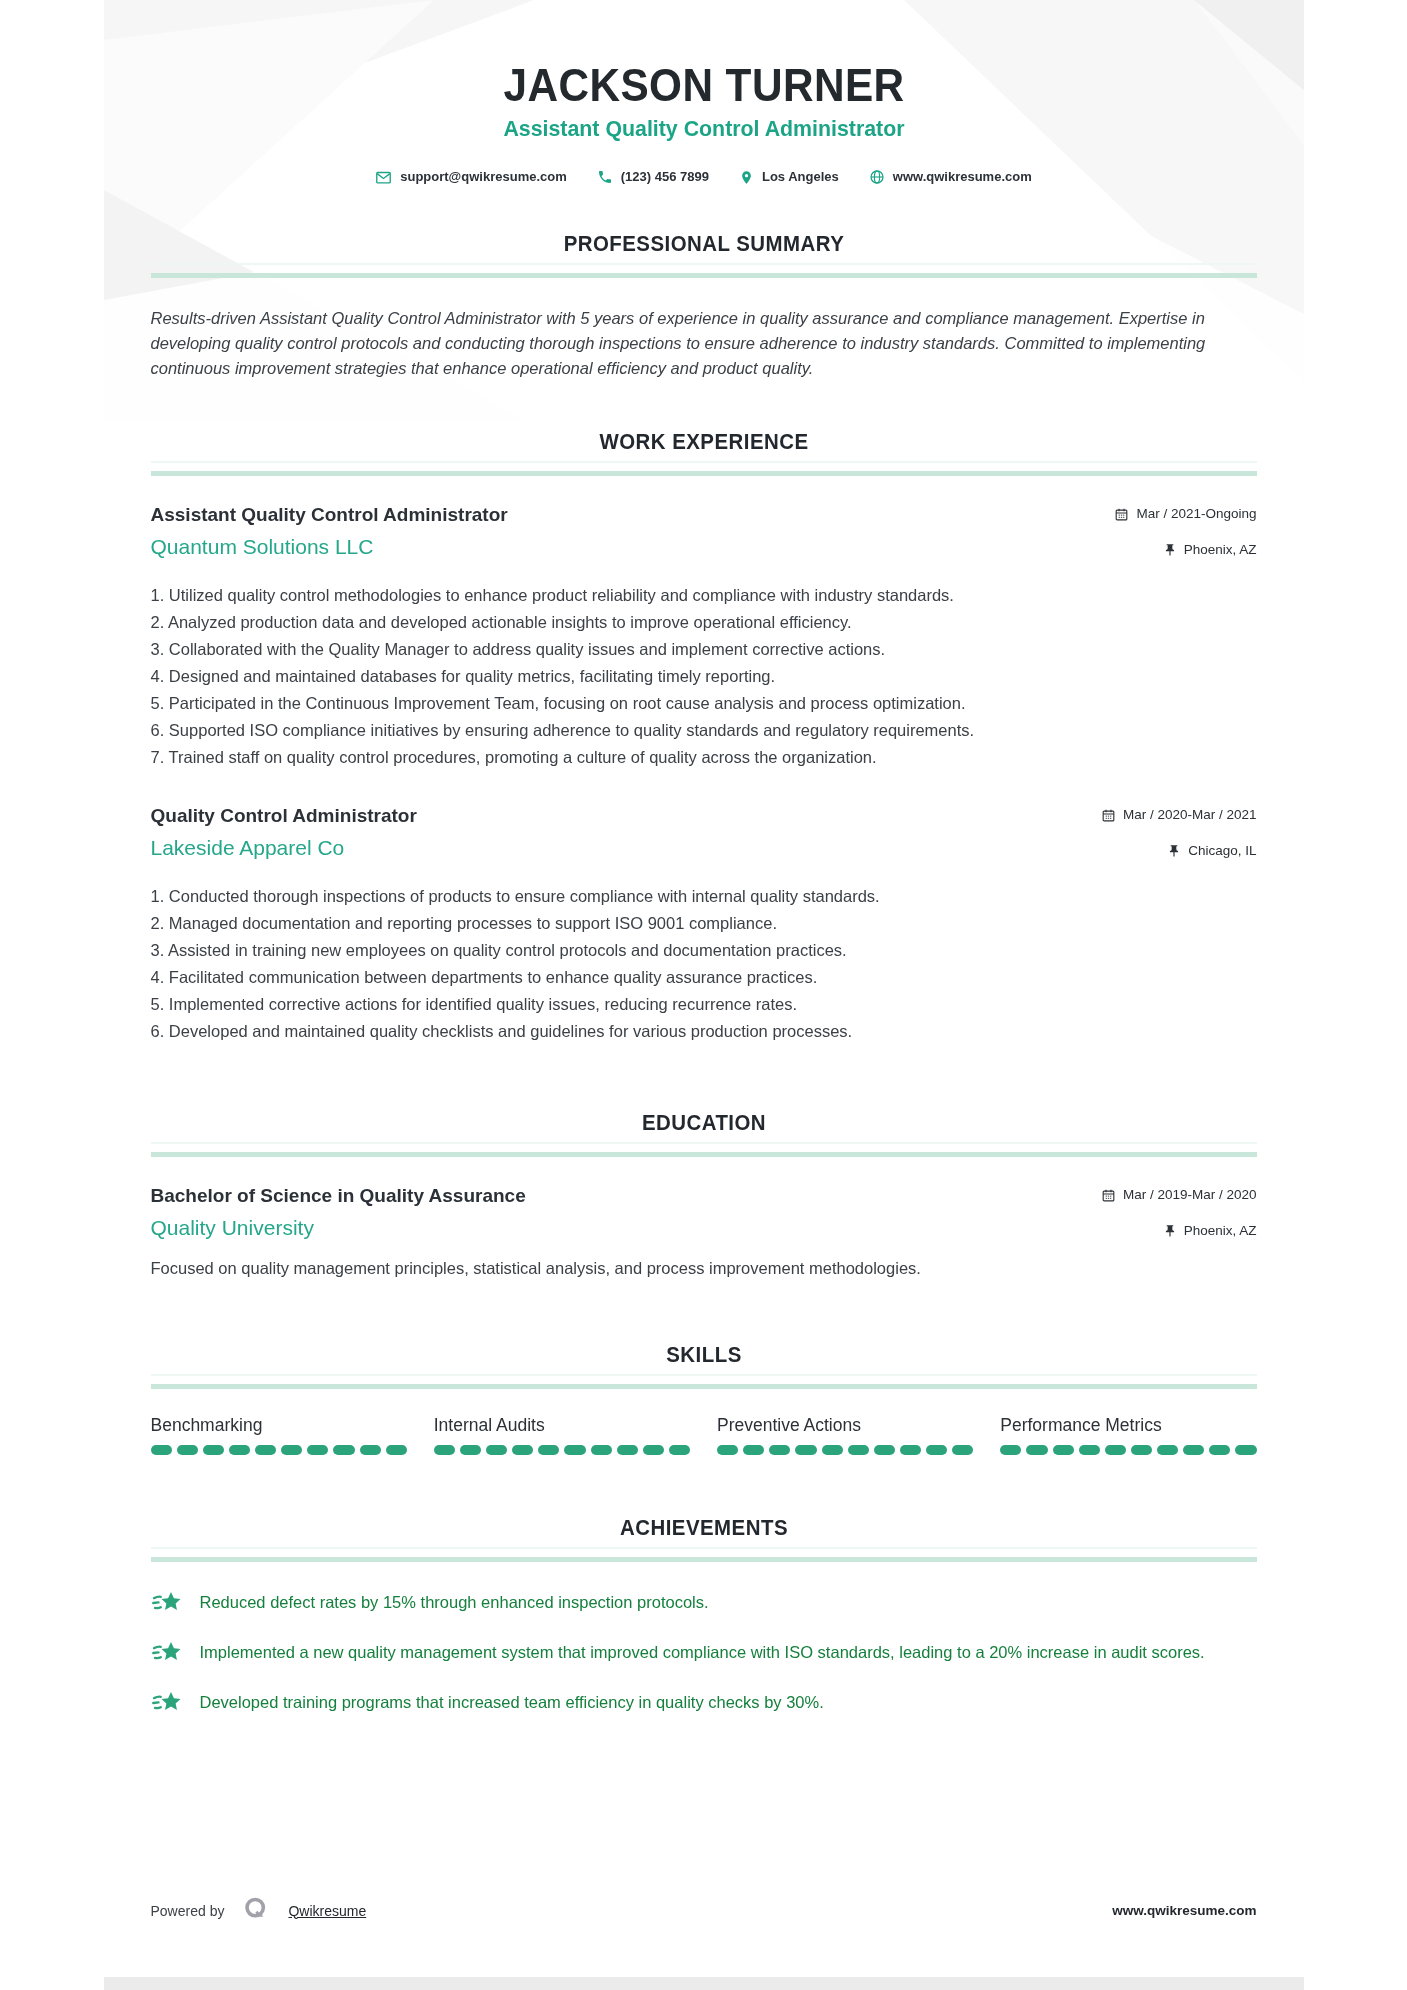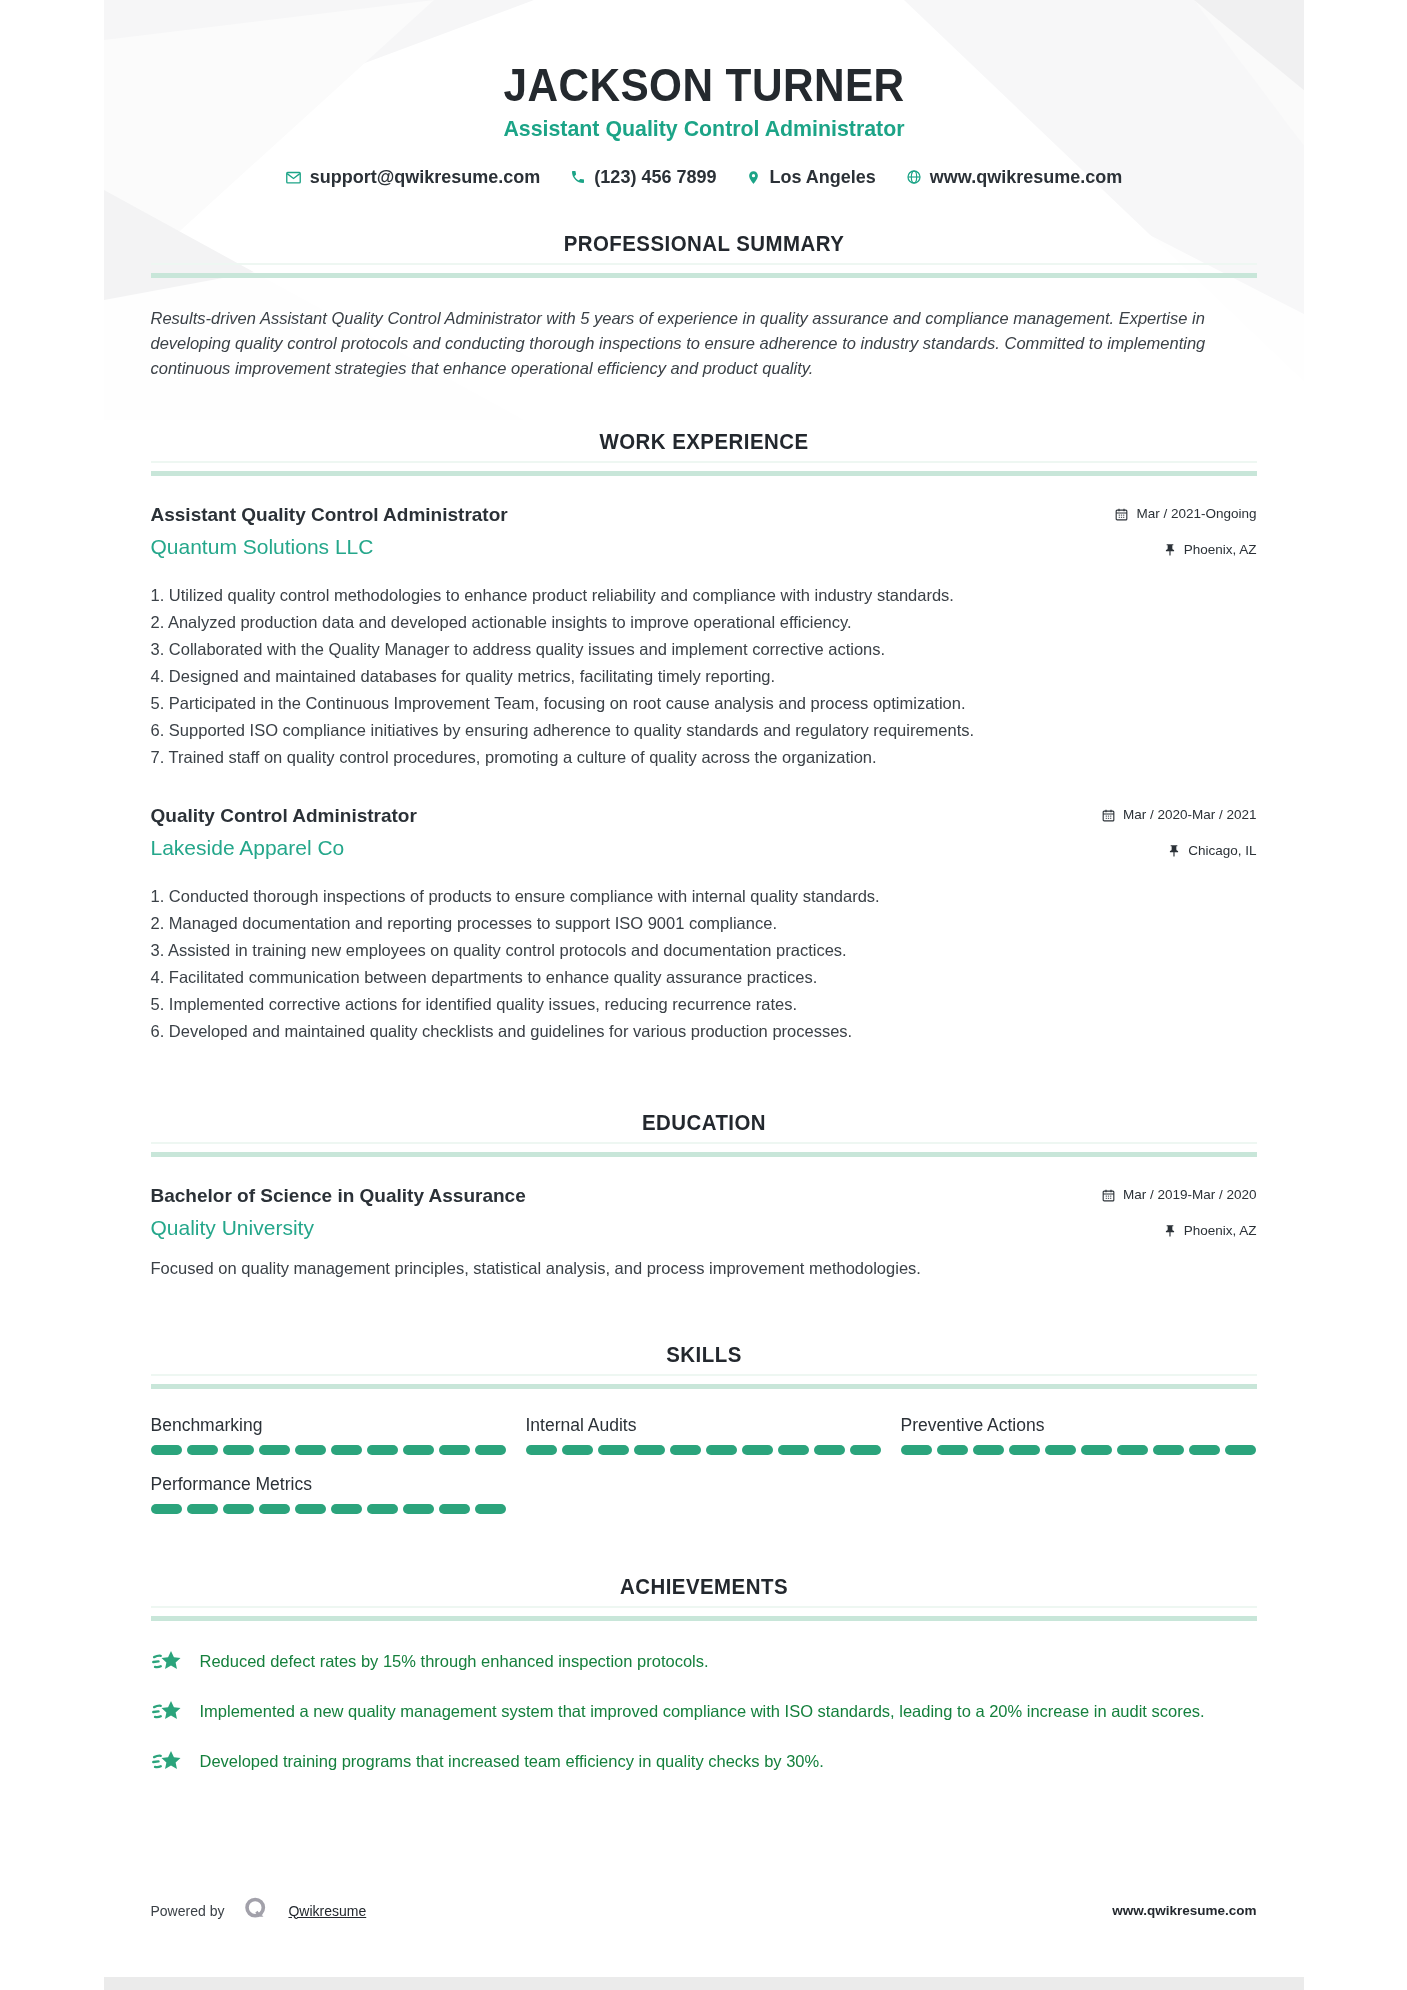--- a/index.html
+++ b/index.html
@@ -8,21 +8,21 @@
   .page { position:relative; width:1200px; height:1990px; margin:0 auto; background:#fff; overflow:hidden; }
   .bg-top { position:absolute; top:0; left:0; pointer-events:none; }
   .content { position:relative; padding:0 47px; }
 
   
   .name { margin-top:60px; text-align:center; font-size:47px; font-weight:800; color:#24292e;
           letter-spacing:0.5px; transform:scaleX(0.9); line-height:50px; }
   .subtitle { margin-top:6px; text-align:center; font-size:22px; font-weight:700; color:#1ca487;
               transform:scaleX(0.97); line-height:26px; }
   .contact { margin-top:26px; display:flex; justify-content:center; align-items:center; gap:30px;
-             font-size:18px; font-weight:700; color:#2b3137; line-height:18px; }
+             font-size:13px; font-weight:700; color:#2b3137; line-height:18px; }
   .contact .c-item { display:flex; align-items:center; gap:8px; }
   .icon-teal svg { display:block; color:#1ca487; }
   .icon-dark svg { display:block; color:#2b3137; }
 
   
   .sec-head { text-align:center; font-size:21.5px; font-weight:700; letter-spacing:0.5px;
               color:#23282e; line-height:28px; transform:scaleX(0.95); }
   .rule { height:16px; position:relative; margin-top:5px; }
   .rule::before { content:""; position:absolute; left:0; right:0; top:0; height:2px; background:#eef7f2; }
   .rule::after  { content:""; position:absolute; left:0; right:0; top:10px; height:5px; background:#c8e6d9; }
@@ -36,21 +36,21 @@
   .meta { flex-shrink:0; padding-top:2px; }
   .meta-row { display:flex; justify-content:flex-end; align-items:center; gap:7px;
               font-size:13.5px; color:#2b3137; line-height:18px; margin-bottom:18px; }
   .meta-row:last-child { margin-bottom:0; }
   .bullets { margin-top:23px; list-style:none; }
   .bullets li { font-size:16.5px; line-height:27px; color:#3b4147; }
 
   .edu-desc { margin-top:17px; font-size:16.5px; line-height:22px; color:#3b4147; }
 
   
-  .skills-grid { margin-top:25px; display:grid; grid-template-columns:repeat(3,1fr); gap:19px; }
+  .skills-grid { margin-top:25px; display:grid; grid-template-columns:repeat(4,1fr); gap:27px; }
   .skill-label { font-size:17.5px; font-weight:500; color:#2b3137; line-height:20px; }
   .dash-bar { margin-top:10px; display:flex; gap:5px; }
   .dash { flex:1; height:10px; border-radius:5px; background:#2ba47c; }
 
   
   .ach-list { margin-top:25px; }
   .ach-item { display:flex; align-items:flex-start; gap:17px; margin-bottom:17px; }
   .ach-item:last-child { margin-bottom:0; }
   .ach-star { flex-shrink:0; margin-top:1px; }
   .ach-text { font-size:16.5px; line-height:27px; color:#15803d; padding-top:1px; }

